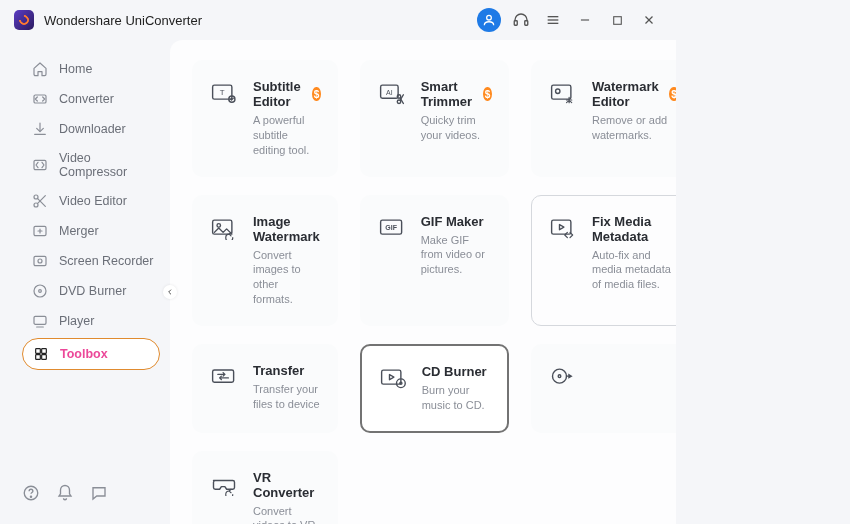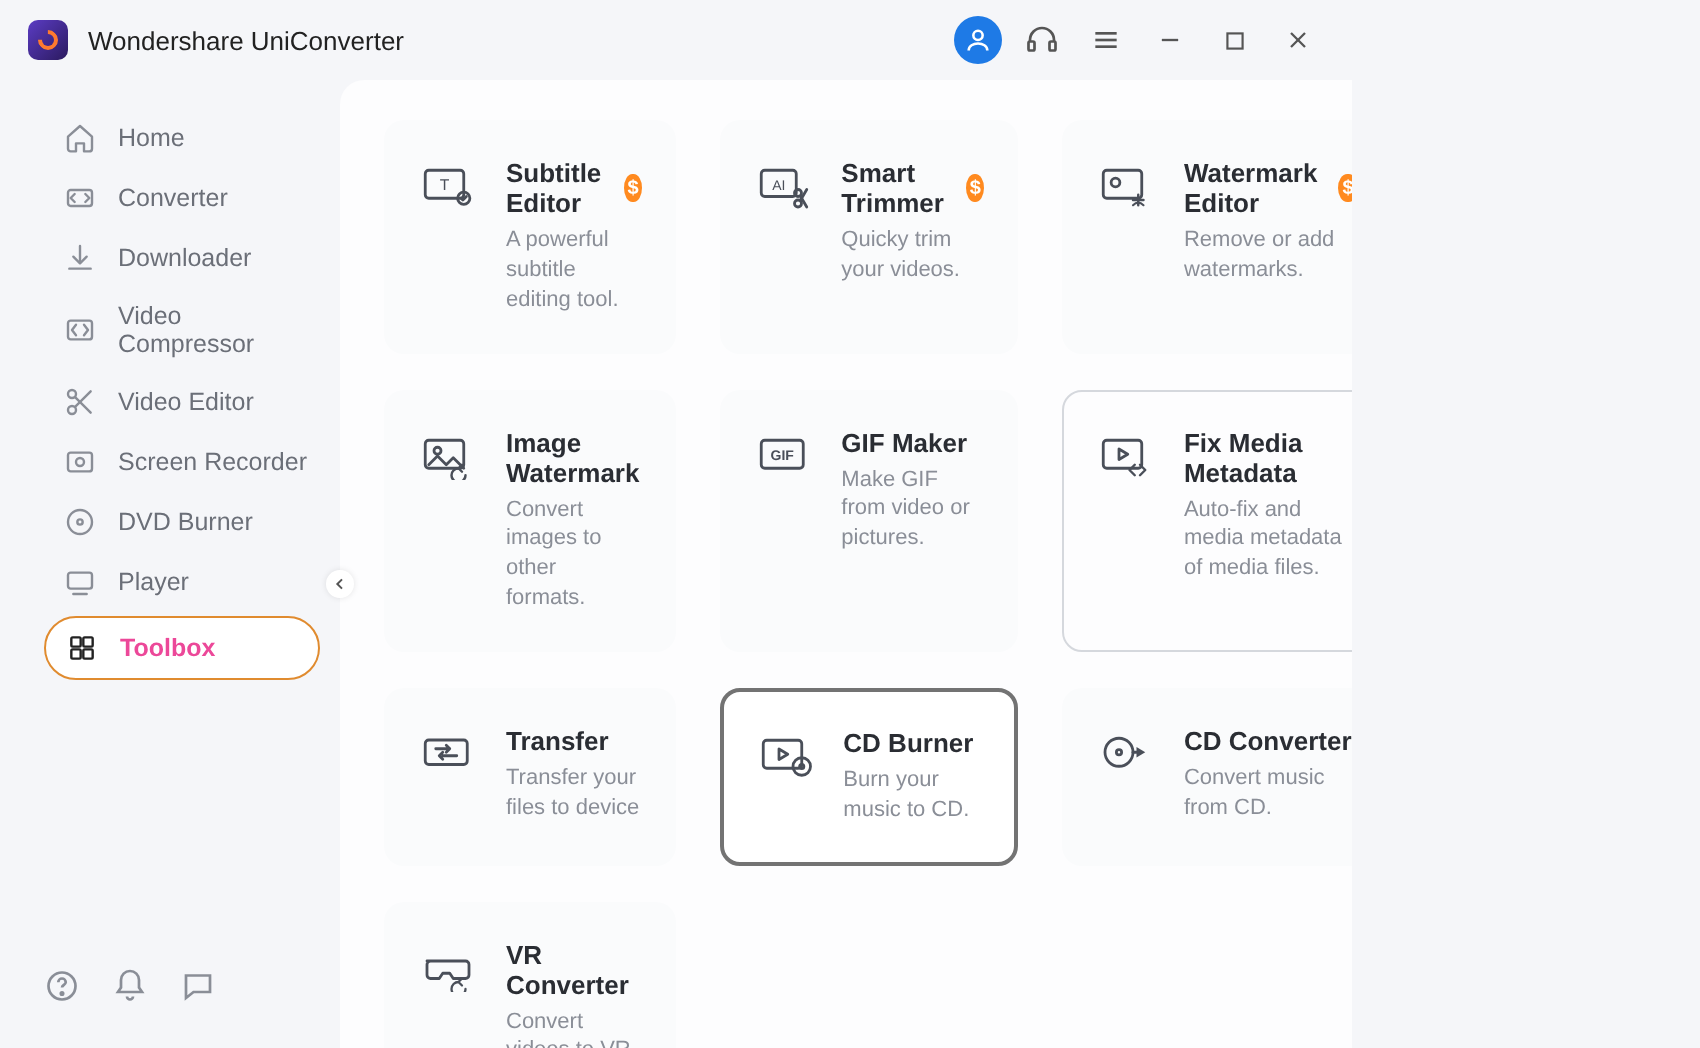--- a/index.html
+++ b/index.html
@@ -222,20 +222,30 @@
           <li class="nav-item">
             <span class="nav-icon">
               <svg width="16" height="16" viewBox="0 0 24 24" fill="none" stroke="currentColor" stroke-width="1.8" stroke-linecap="round" stroke-linejoin="round">
                 <circle cx="6" cy="6" r="3"></circle>
                 <circle cx="6" cy="18" r="3"></circle>
                 <line x1="20" y1="4" x2="8.5" y2="15.5"></line>
                 <line x1="20" y1="20" x2="8.5" y2="8.5"></line>
               </svg>
             </span>
             <span>Video Editor</span>
+          </li>
+          <li class="nav-item">
+            <span class="nav-icon">
+              <svg width="16" height="16" viewBox="0 0 24 24" fill="none" stroke="currentColor" stroke-width="1.8" stroke-linecap="round" stroke-linejoin="round">
+                <rect x="3" y="5" width="18" height="14" rx="2"></rect>
+                <line x1="12" y1="9" x2="12" y2="15"></line>
+                <line x1="9" y1="12" x2="15" y2="12"></line>
+              </svg>
+            </span>
+            <span>Merger</span>
           </li>
           <li class="nav-item">
             <span class="nav-icon">
               <svg width="16" height="16" viewBox="0 0 24 24" fill="none" stroke="currentColor" stroke-width="1.8" stroke-linecap="round" stroke-linejoin="round">
                 <rect x="3" y="5" width="18" height="14" rx="2"></rect>
                 <circle cx="12" cy="12" r="3"></circle>
               </svg>
             </span>
             <span>Screen Recorder</span>
           </li>
@@ -430,26 +440,20 @@
           </div>
           <div class="card">
     <div class="card-icon">
               <svg width="28" height="24" viewBox="0 0 32 24" fill="none" stroke="#4a4f59" stroke-width="1.6" stroke-linecap="round" stroke-linejoin="round">
                 <circle cx="12" cy="11" r="8"></circle>
                 <circle cx="12" cy="11" r="1.5"></circle>
                 <path d="M22 8v6l5-3z" fill="#4a4f59" stroke="none"></path>
                 <line x1="20" y1="11" x2="22" y2="11"></line>
               </svg>
             </div>
-    <div class="card-body">
-      <div class="card-title">
-                <span>CD Converter</span>
-              </div>
-      <div class="card-desc">Convert music from CD.</div>
-    </div>
           </div>
           <div class="card">
     <div class="card-icon">
               <svg width="28" height="24" viewBox="0 0 32 24" fill="none" stroke="#4a4f59" stroke-width="1.6" stroke-linecap="round" stroke-linejoin="round">
                 <path d="M4 8h22a2 2 0 012 2v6a2 2 0 01-2 2h-7l-2-3h-4l-2 3H6a2 2 0 01-2-2v-6a2 2 0 012-2z"></path>
                 <path d="M22 20a4 4 0 104 4" stroke-width="1.3"></path>
                 <polyline points="24 18 22 20 24 22" stroke-width="1.3"></polyline>
               </svg>
             </div>
     <div class="card-body">

